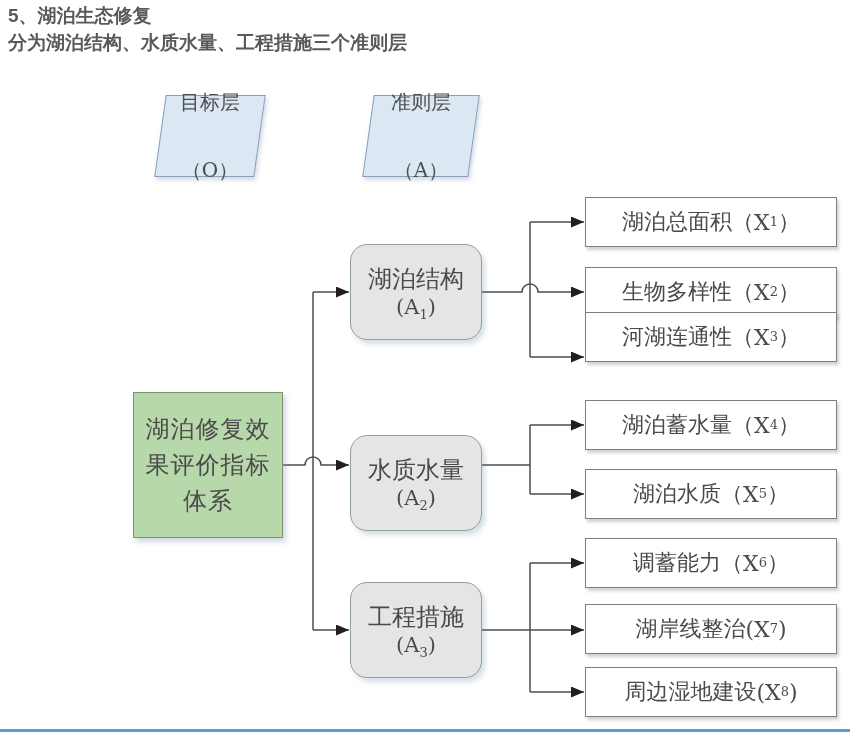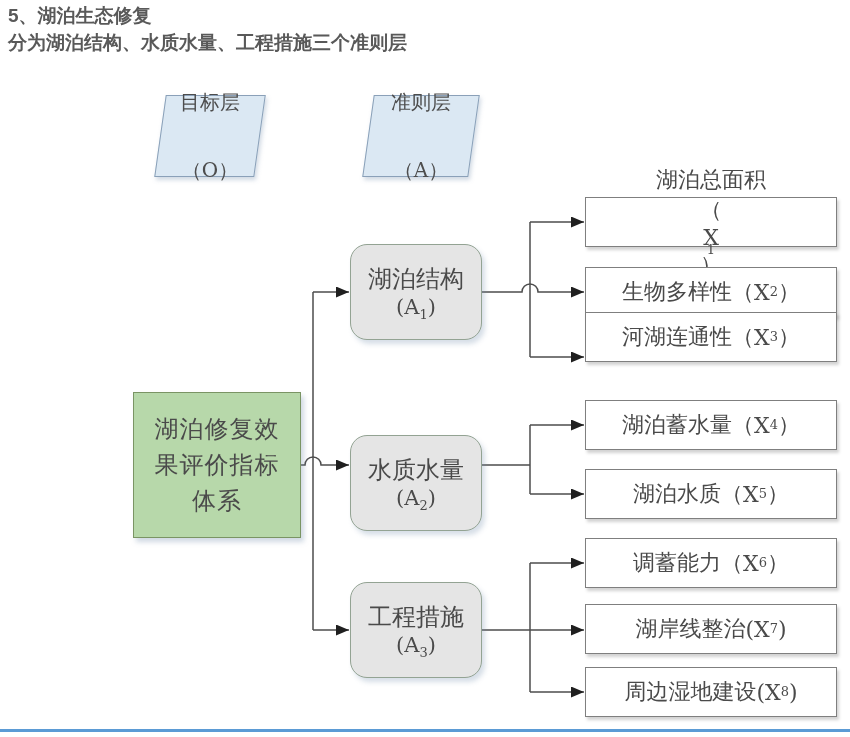--- a/index.html
+++ b/index.html
@@ -10,21 +10,21 @@
   .title-block{position:absolute;left:8px;top:2px;font-family:"Liberation Sans","DejaVu Sans",sans-serif;
     font-weight:bold;color:#595959;line-height:27px;font-size:19px;}
   
   .para{position:absolute;width:104px;height:82px;}
   .para .bg{position:absolute;left:0;top:0;right:0;bottom:0;background:#dbe8f3;
     border:1.6px solid #8aa0b8;transform:skewX(-8deg);
     box-shadow:2px 3px 4px rgba(120,145,175,.35);}
   .para .txt{position:relative;width:100%;height:100%;display:flex;flex-direction:column;
     align-items:center;justify-content:center;font-size:20px;line-height:28px;color:#4d4d4d;gap:40px;}
   
-  .root-box{position:absolute;left:133px;top:392px;width:168px;height:146px;
+  .root-box{position:absolute;left:133px;top:392px;width:150px;height:146px;
     background:#b7d8aa;border:1.6px solid #7a9464;box-sizing:border-box;
     box-shadow:3px 4px 5px rgba(120,145,175,.35);
     display:flex;flex-direction:column;align-items:center;justify-content:center;
     font-size:24px;line-height:36px;letter-spacing:1px;color:#4a4a4a;}
   
   .crit-box{position:absolute;left:350px;width:132px;height:96px;background:#e5e5e5;
     border:1.6px solid #93a393;border-radius:17px;box-sizing:border-box;
     box-shadow:3px 4px 5px rgba(120,145,175,.3);
     display:flex;flex-direction:column;align-items:center;justify-content:center;
     font-size:24px;line-height:30px;color:#4a4a4a;}
@@ -106,21 +106,21 @@
   </div>
   <div class="crit-box" style="top:435px;">
     <div>水质水量</div>
     <div class="code-line"><span>(</span><span>A</span><sub>2</sub><span>)</span></div>
   </div>
   <div class="crit-box" style="top:582px;">
     <div>工程措施</div>
     <div class="code-line"><span>(</span><span>A</span><sub>3</sub><span>)</span></div>
   </div>
 
-  <div class="ind-box" style="top:197px;flex-direction:column;">
+  <div class="ind-box" style="top:197px;">
       <span>湖泊总面积</span>
       <span>（</span>
       <span>X</span>
       <sub>1</sub>
       <span>）</span>
     </div>
   <div class="ind-box" style="top:267px;">
       <span>生物多样性</span>
       <span>（</span>
       <span>X</span>

